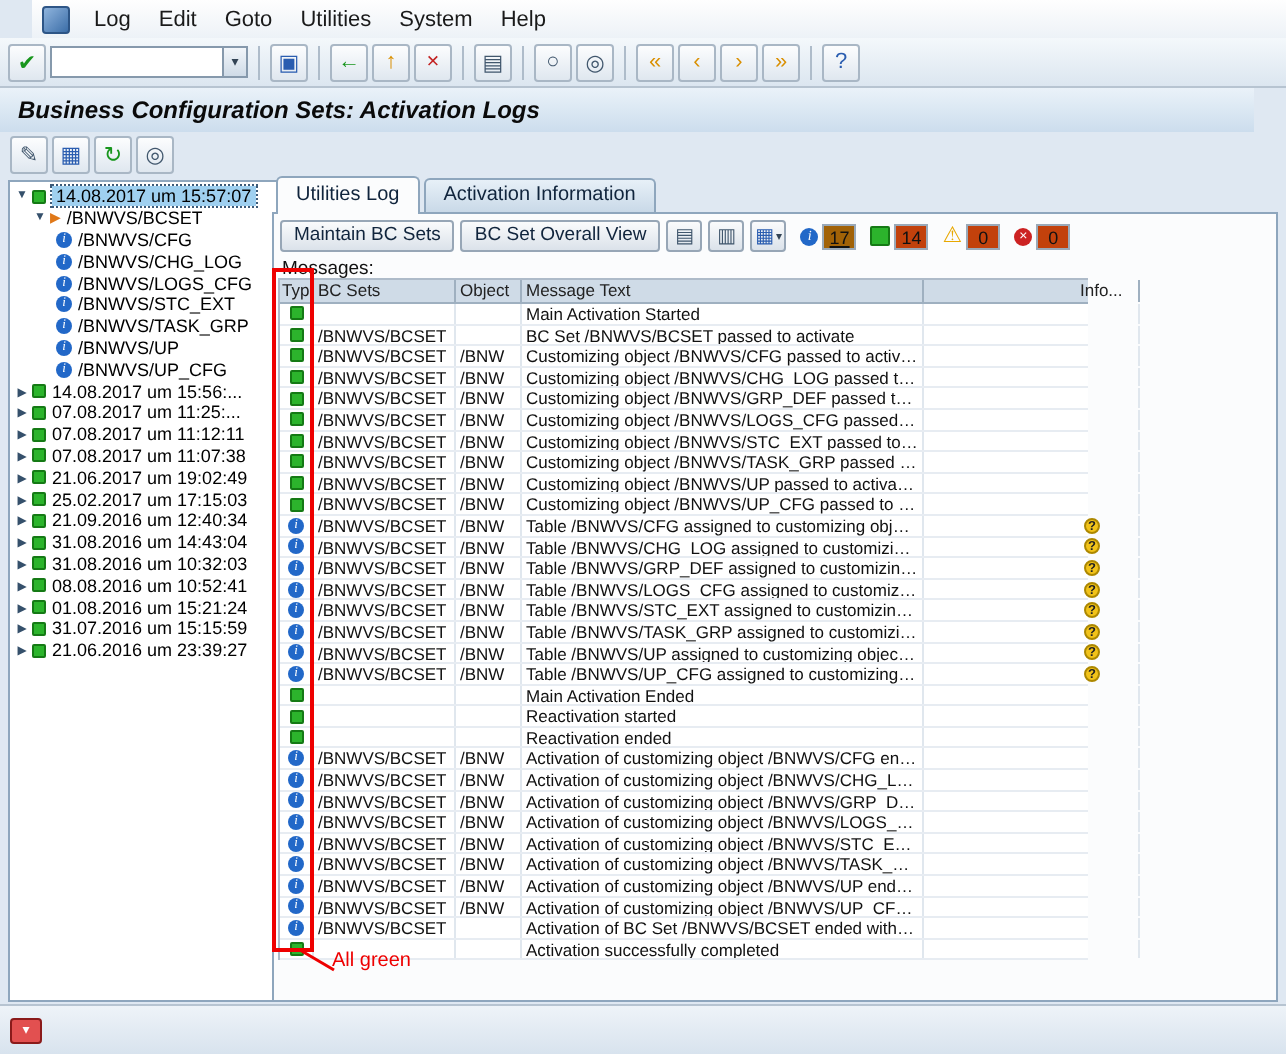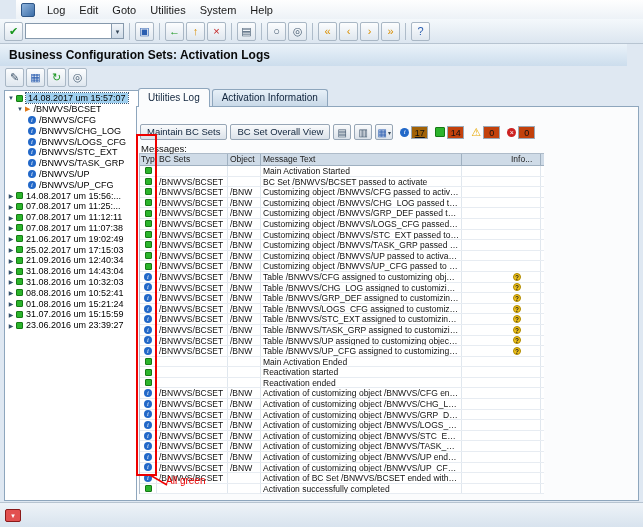--- a/index.html
+++ b/index.html
@@ -27,21 +27,21 @@
     font-size:10px;padding:0 2px;box-sizing:border-box;}
   .cmdarrow{width:13px;height:16px;background:linear-gradient(#f2f6fa,#cfdbe7);
     border:1px solid #8699ac;font-size:7px;line-height:15px;text-align:center;color:#345;
     box-sizing:border-box;}
   .tsep{width:1px;height:17px;background:#aebcca;margin:0 3px;}
   .g-green{color:#18961d;}.g-yellow{color:#d98f00;}.g-red{color:#c32222;}
   .g-blue{color:#2a5db0;}.g-dark{color:#41576d;}
 
   
   #titlebar{position:absolute;left:0;top:44px;right:16px;height:22px;
-    background:linear-gradient(#eaf2f9,#ccdded);border-bottom:1px solid #a8bccf;}
+    background:linear-gradient(#eaf2f9,#ccdded);border-bottom:1px solid #a8bccf;font-style:italic;}
   #titlebar .t{font-size:12px;font-weight:bold;color:#0a0a0a;line-height:22px;padding-left:9px;}
 
   
   #apptoolbar{position:absolute;left:0;top:66px;right:0;height:22px;
     display:flex;align-items:center;gap:2px;padding:0 5px;background:#dfe8f2;box-sizing:border-box;}
 
   
   #tree{position:absolute;left:4px;top:90px;width:139px;height:411px;background:#fff;
     border:1px solid #8ea6bd;overflow:hidden;box-sizing:border-box;padding-top:2px;}
   .titem{display:flex;align-items:center;height:10.8px;font-size:9px;white-space:nowrap;
@@ -61,21 +61,21 @@
   
   #content{position:absolute;left:136px;top:88px;width:503px;height:413px;box-sizing:border-box;}
   #tabstrip{height:18px;display:flex;align-items:flex-end;padding-left:2px;position:relative;z-index:2;}
   .tab{height:16px;line-height:16px;padding:0 9px;font-size:10px;color:#10243c;
     border:1px solid #8ea6bd;border-bottom:none;border-radius:3px 3px 0 0;
     background:linear-gradient(#e7f0f8,#c9d9e8);margin-right:2px;}
   .tab.active{background:#fbfcfd;height:18px;line-height:18px;position:relative;z-index:3;
     margin-bottom:-1px;}
   #cbox{position:absolute;left:0;top:18px;right:0;bottom:0;border:1px solid #8ea6bd;
     background:#fbfcfd;box-sizing:border-box;z-index:1;}
-  .btnrow{height:18px;display:flex;align-items:center;gap:3px;padding:16px 3px 0 3px;}
+  .btnrow{height:18px;display:flex;align-items:center;gap:3px;padding:2px 3px 0 3px;}
   .sapbtn{height:16px;line-height:14px;font-size:9.5px;color:#10243c;padding:0 6px;
     background:linear-gradient(#fafbfc,#dbe2ea);border:1px solid #97a6b6;border-radius:2px;
     box-sizing:border-box;}
   .sbtn{min-width:18px;height:16px;display:flex;align-items:center;justify-content:center;
     background:linear-gradient(#fafbfc,#dbe2ea);border:1px solid #97a6b6;border-radius:2px;
     font-size:10px;color:#33527a;padding:0 1px;box-sizing:border-box;}
   .dd{font-size:6px;margin-left:1px;color:#345;}
   .badge{display:flex;align-items:center;gap:2px;margin-left:4px;}
   .cnt{min-width:17px;height:13px;border:1px solid #9aa9b8;background:#c2410c;font-size:9px;
     line-height:13px;text-align:center;padding:0 2px;box-sizing:border-box;color:#111;}
@@ -93,21 +93,21 @@
   
   #logtable{margin-left:2px;width:404px;border-top:1px solid #aebbc9;border-left:1px solid #aebbc9;}
   .hrow{display:flex;height:12px;background:#cfdbe7;border-bottom:1px solid #9fb0c0;box-sizing:border-box;}
   .hc{font-size:8.5px;color:#222;line-height:11px;padding:0 2px;border-right:1px solid #9fb0c0;
     overflow:hidden;white-space:nowrap;box-sizing:border-box;}
   .msgrow{display:flex;height:10.6px;background:#fff;border-bottom:1px solid #e7ecf2;box-sizing:border-box;}
   .c{font-size:8.5px;line-height:10px;padding:0 2px;border-right:1px solid #e0e7ee;
     overflow:hidden;white-space:nowrap;box-sizing:border-box;color:#111;}
   .w-type{width:17px;flex:0 0 17px;} .w-bcset{width:71px;flex:0 0 71px;}
   .w-obj{width:33px;flex:0 0 33px;}  .w-text{width:201px;flex:0 0 201px;}
-  .w-key{width:47px;flex:0 0 47px;margin-top:14px;}  .w-info{width:32px;flex:0 0 32px;}
+  .w-key{width:47px;flex:0 0 47px;margin-top:14px;}  .w-info{width:32px;flex:0 0 32px;margin-left:29px;}
   .hc.w-type{padding:0 1px;}
   .ctype{display:flex;align-items:center;justify-content:center;padding:0;}
   .cinfo{display:flex;align-items:center;padding:0 0 0 4px;}
   .c.w-text{text-overflow:ellipsis;}
   .dot{display:none;}
   .msgrow.success .dot-success{display:block;width:7px;height:7px;background:#2cb42c;
     border:1px solid #157a15;border-radius:1px;box-sizing:border-box;}
   .msgrow.info .dot-info{display:block;width:8px;height:8px;border-radius:50%;background:#2268c8;
     color:#fff;font-size:6.5px;line-height:8px;text-align:center;
     font-family:"Liberation Serif",serif;font-style:italic;}
@@ -336,21 +336,21 @@
 
     <div class="titem">
       <span class="texp">▶</span>
       <span class="tsq"></span>
       <span class="tlabel">31.07.2016 um 15:15:59</span>
     </div>
 
     <div class="titem">
       <span class="texp">▶</span>
       <span class="tsq"></span>
-      <span class="tlabel">23.06.2016 um 23:39:27</span>
+      <span class="tlabel">21.06.2016 um 23:39:27</span>
     </div>
 
 </div>
 
 <div id="content">
   <div id="tabstrip">
     <div class="tab active">Utilities Log</div>
     <div class="tab">Activation Information</div>
   </div>
   <div id="cbox">

